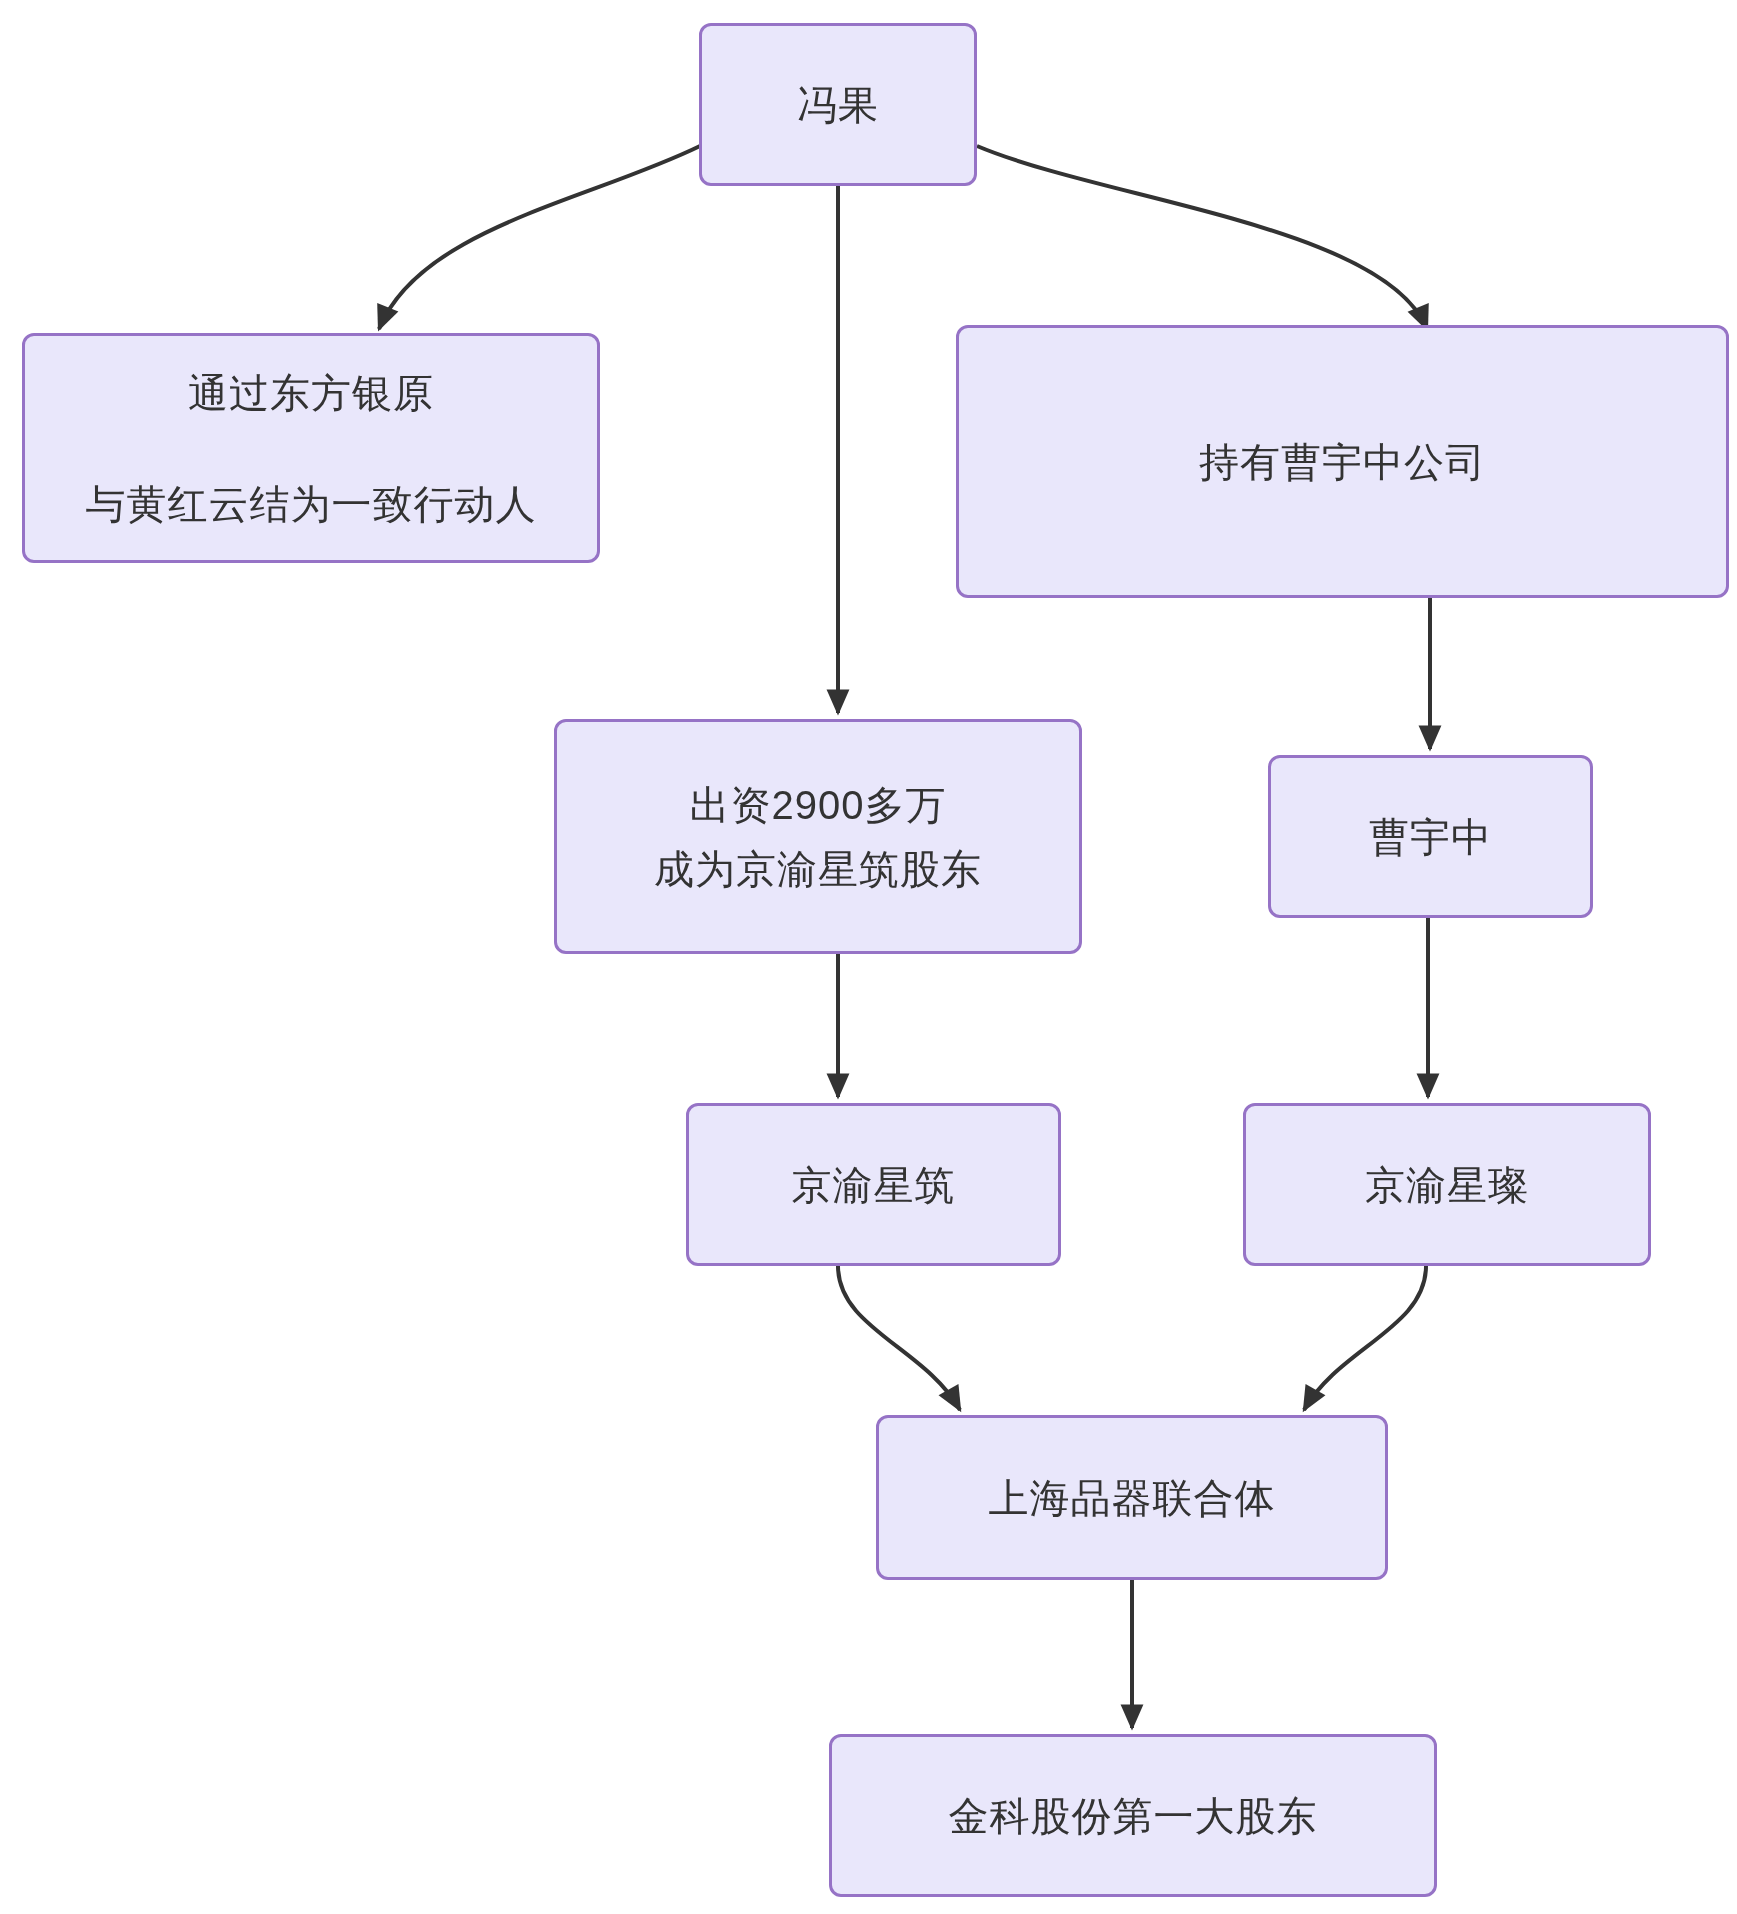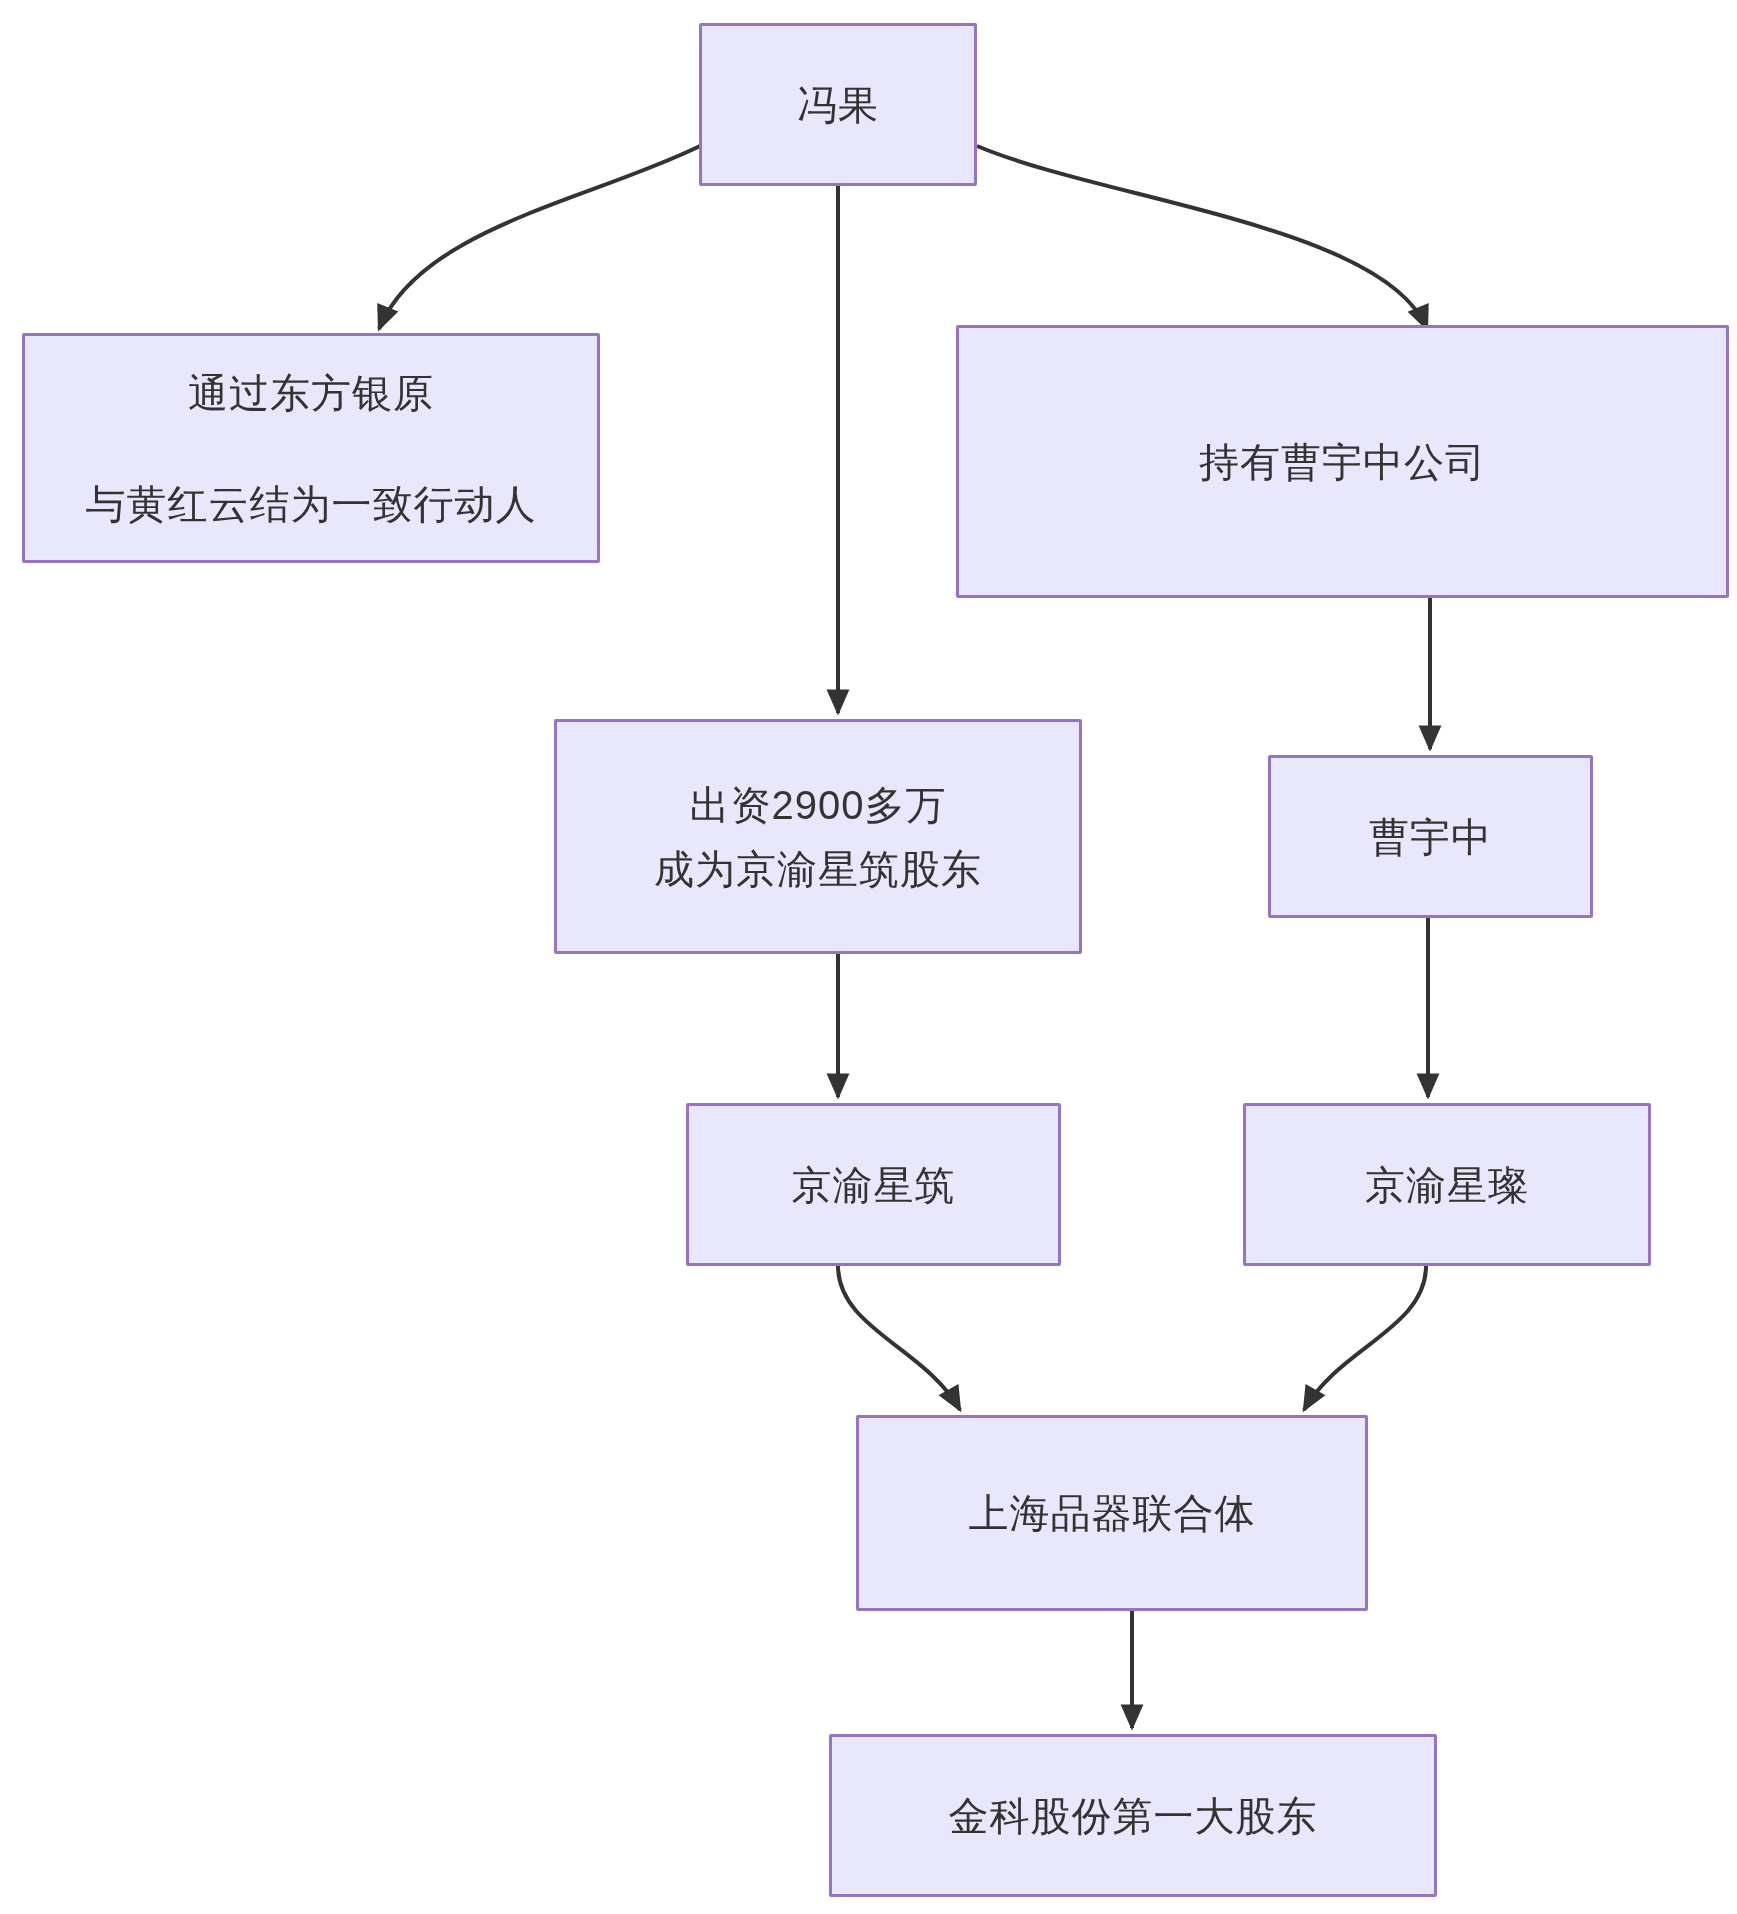--- a/index.html
+++ b/index.html
@@ -10,39 +10,39 @@
     font-family:"Liberation Sans","DejaVu Sans",sans-serif;
     overflow:hidden;
   }
   svg.edges{position:absolute;left:0;top:0;width:1737px;height:1914px;}
   .edge{stroke:#333333;stroke-width:4;fill:none;}
   .node{
     position:absolute;
     box-sizing:border-box;
     background:#e9e7fb;
     border:3px solid #9673c6;
-    border-radius:2px;
+    border-radius:12px;
     display:flex;
     flex-direction:column;
     align-items:center;
     justify-content:center;
     text-align:center;
     color:#333333;
     font-size:40px;
     line-height:1.6;
     letter-spacing:1px;
   }
   .n-fengguo       {left:699px;  top:23px;   width:278px; height:163px;}
   .n-dongfang      {left:22px;   top:333px;  width:578px; height:230px;gap:47px;}
   .n-chiyou        {left:940px;  top:325px;  width:773px; height:273px;margin-left:16px;}
   .n-chuzi         {left:554px;  top:719px;  width:528px; height:235px;justify-content:center;}
   .n-caoyuzhong    {left:1268px; top:755px;  width:325px; height:163px;}
   .n-jingyuxingzhu {left:650px;  top:1103px; width:375px; height:163px;margin-left:36px;}
   .n-jingyuxingcan {left:1243px; top:1103px; width:408px; height:163px;}
-  .n-shanghai      {left:856px;  top:1415px; width:512px; height:196px;}
+  .n-shanghai      {left:876px;  top:1415px; width:512px; height:165px;}
   .n-jinke         {left:829px;  top:1734px; width:608px; height:163px;}
 </style>
 </head>
 <body>
 
 <div class="canvas">
 
   <svg class="edges" viewBox="0 0 1737 1914">
     <defs>
       <marker id="arrow" viewBox="0 0 10 10" refX="9" refY="5" markerWidth="28" markerHeight="26" markerUnits="userSpaceOnUse" orient="auto">

